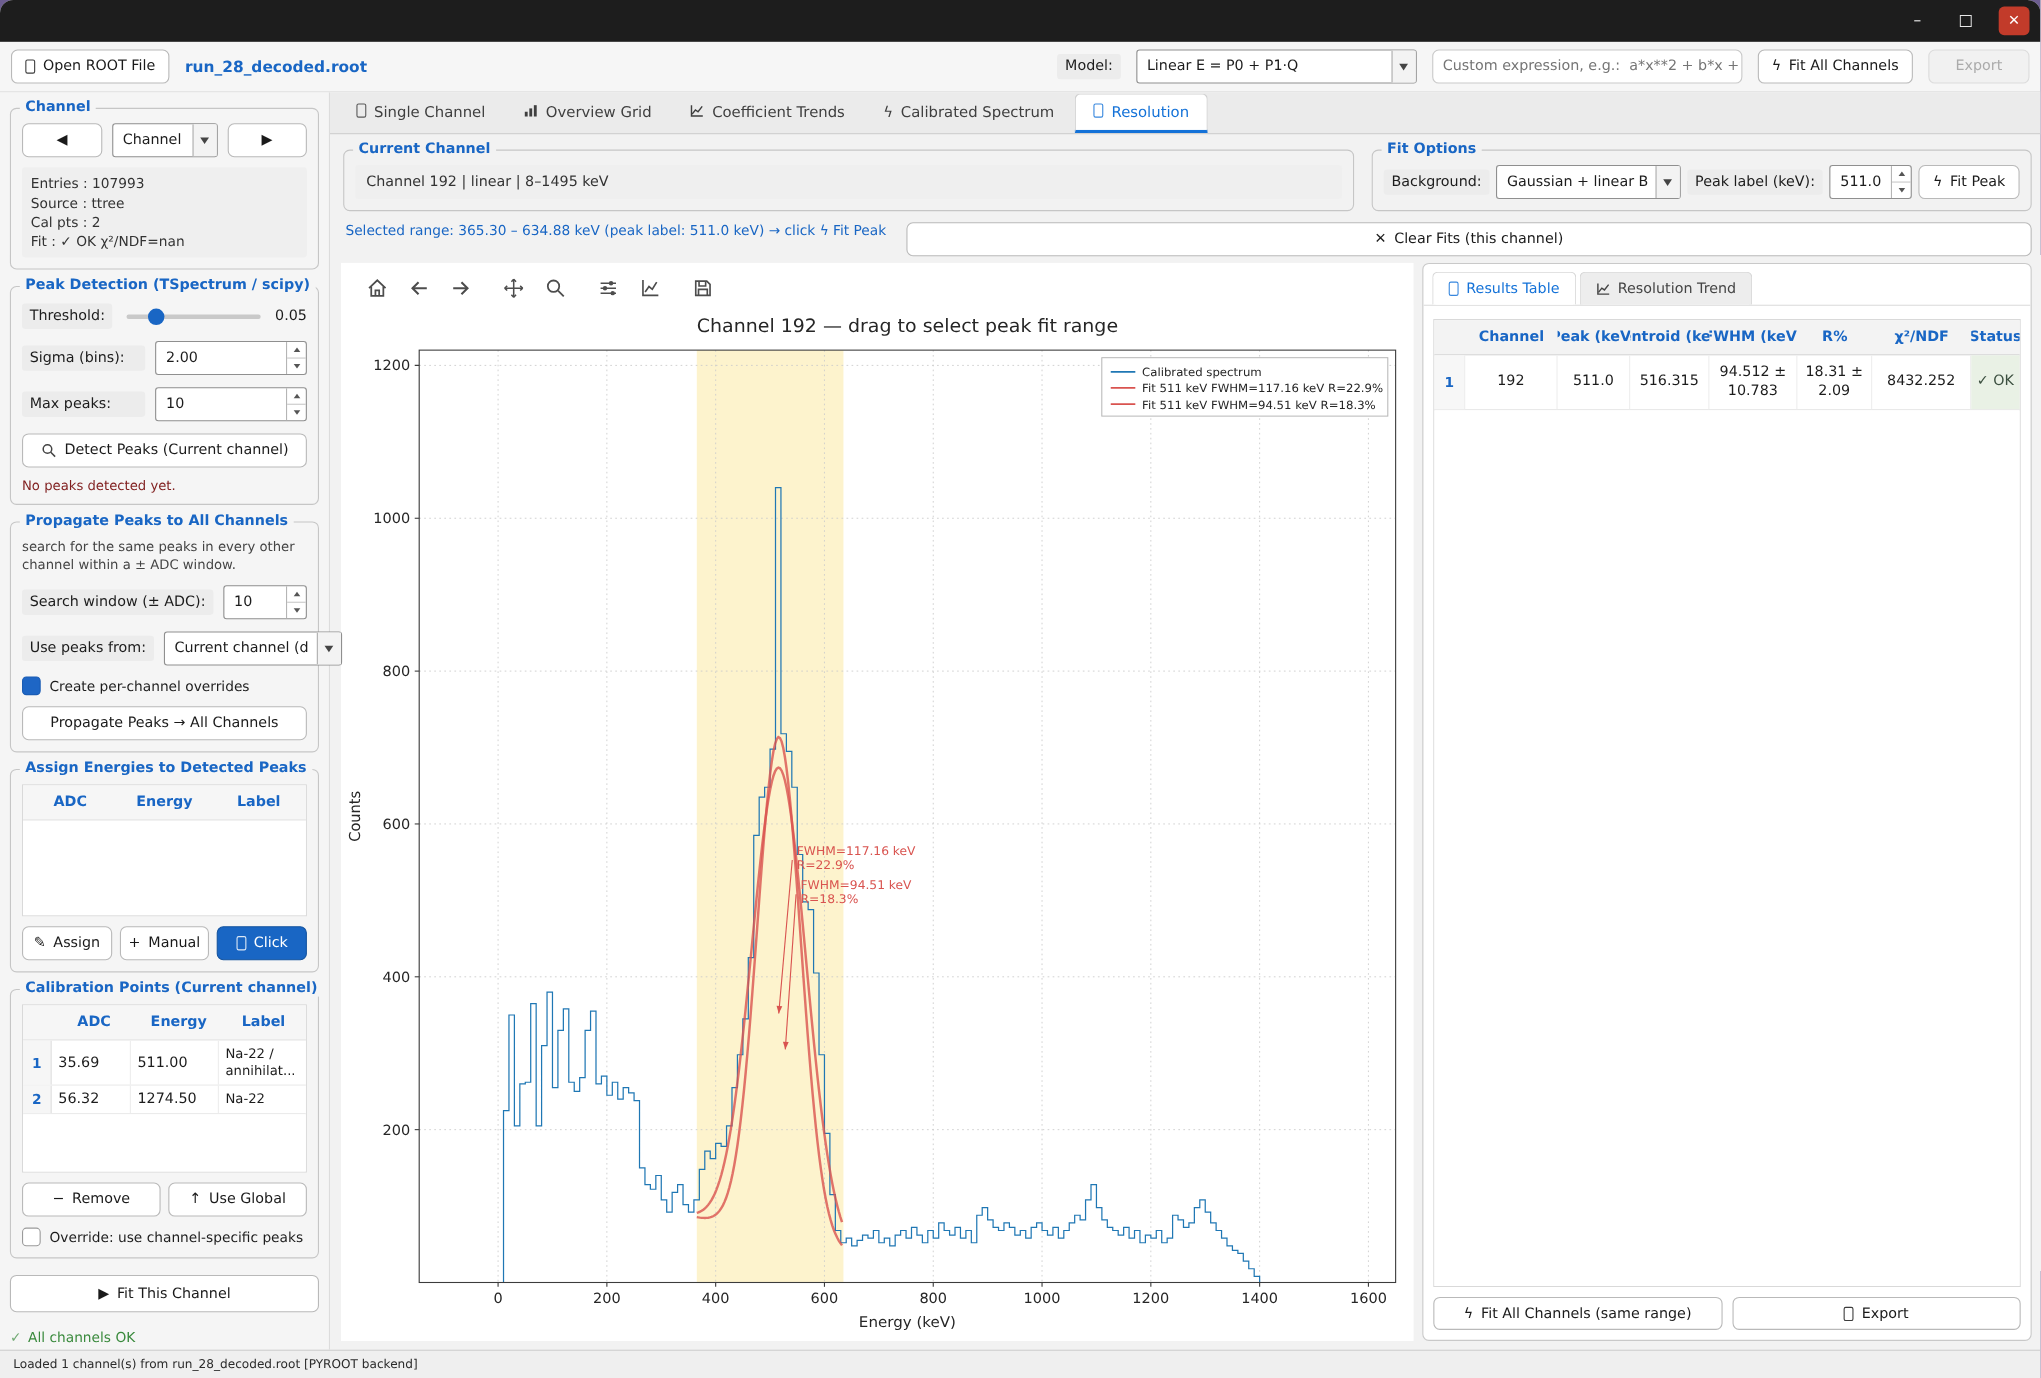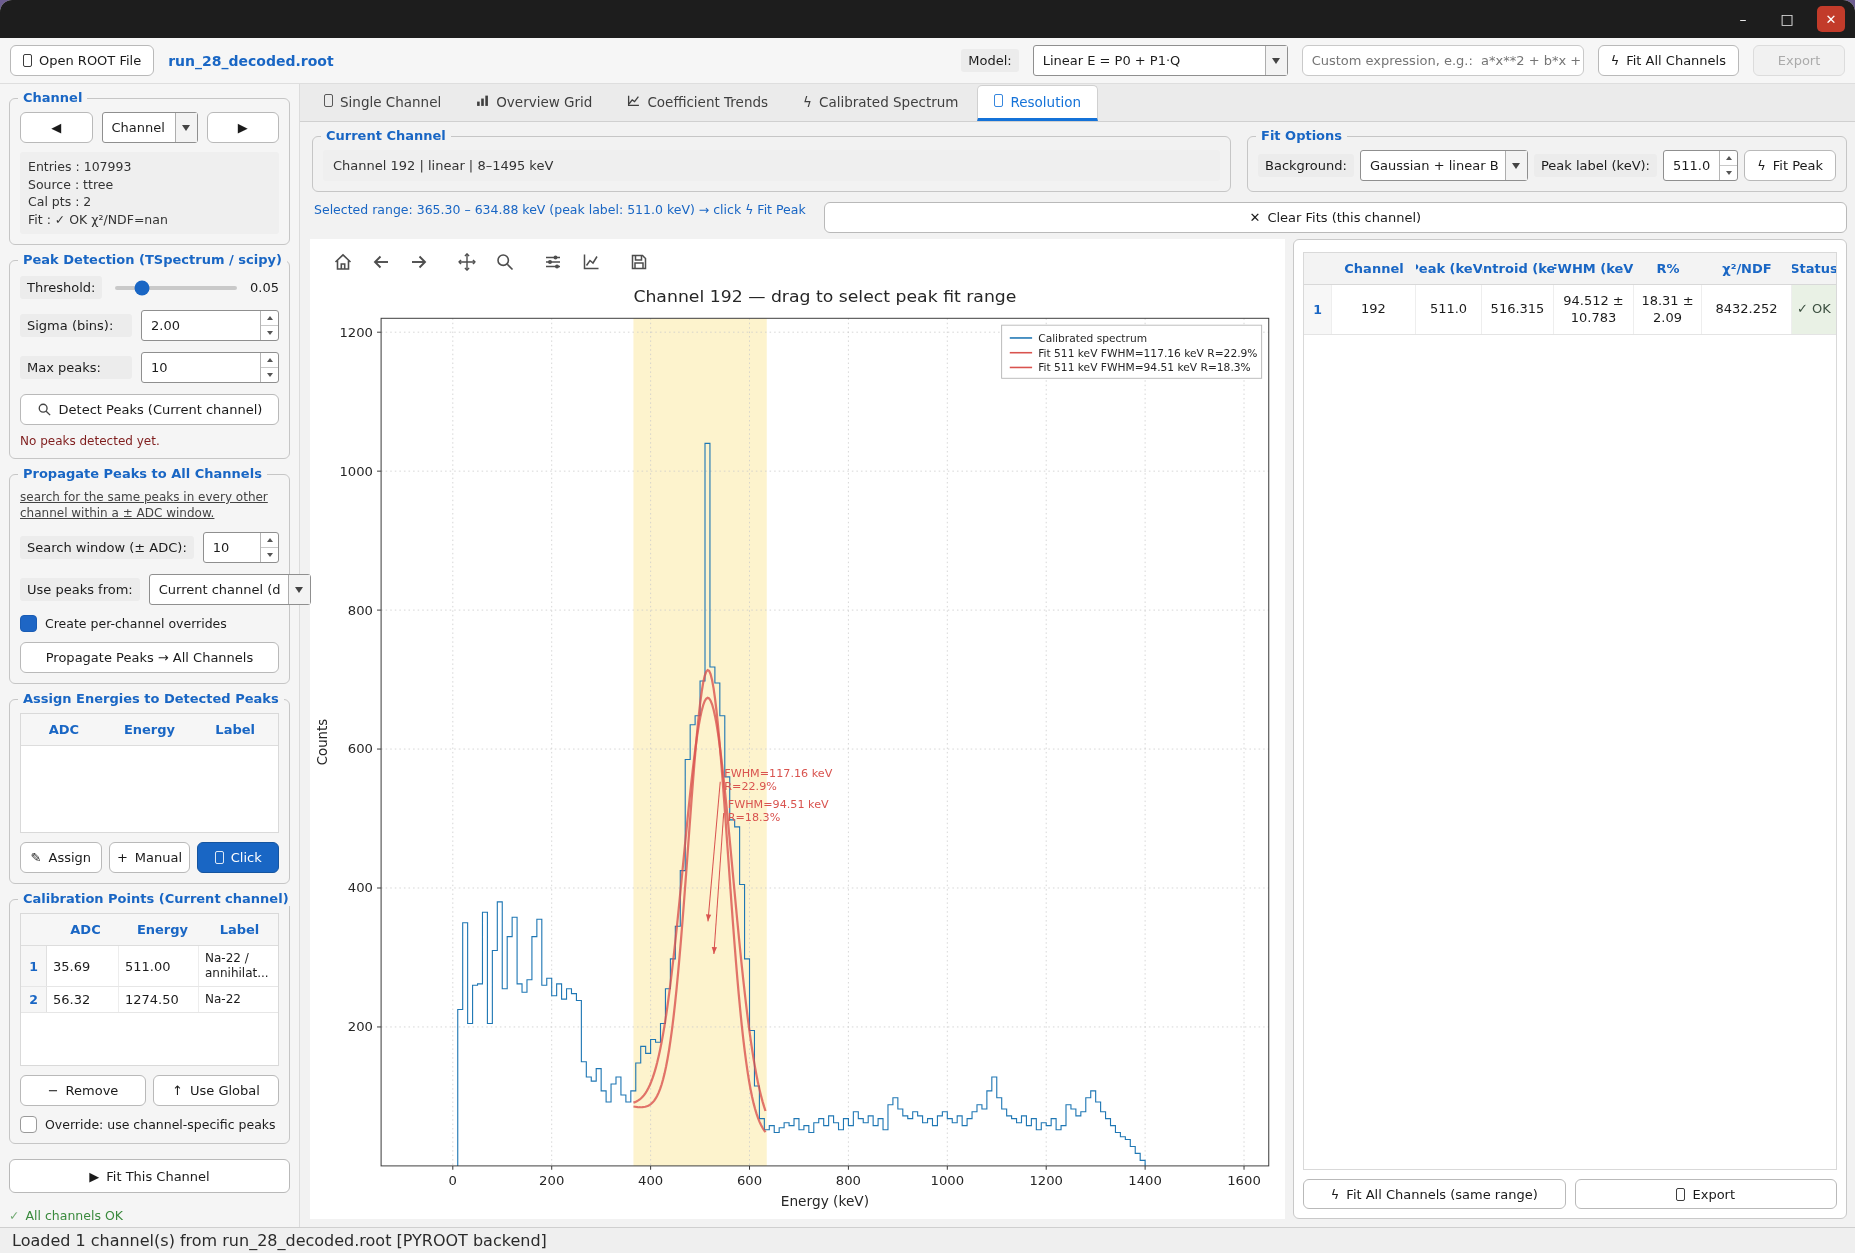--- a/index.html
+++ b/index.html
@@ -65,21 +65,21 @@
   .nav-row .btn { flex:1; padding:0 6px; }
   .info-box { margin-top:9px; background:#efefef; border-radius:3px; padding:6px 8px;
               font-size:12.5px; color:#333; line-height:1.4; }
 
   .frow { display:flex; align-items:center; margin-top:11px; gap:9px; }
   .frow:first-of-type { margin-top:2px; }
   .slider { flex:1; height:4px; background:#c9c9c9; border-radius:2px; position:relative; margin:0 4px; }
   .slider .handle { position:absolute; left:22%; top:50%; transform:translate(-50%,-50%);
                     width:15px; height:15px; border-radius:50%; background:#1966c4; }
   .small-note { margin-top:9px; font-size:12px; color:#7f1d1d; }
-  .gdesc { font-size:12px; color:#444; line-height:1.3; margin-top:2px;text-decoration:underline; }
+  .gdesc { font-size:12px; color:#444; line-height:1.3; margin-top:2px; }
 
   .ptable { border:1px solid #d9d9d9; background:#fff; display:flex; flex-direction:column; min-height:0; }
   .phead { display:flex; background:#f6f6f6; border-bottom:1px solid #ddd; height:32px; flex:none; }
   .phead div { flex:1; display:flex; align-items:center; justify-content:center;
                color:#1966c4; font-weight:bold; font-size:13px; }
   .pbody { flex:1; background:#fff; }
 
   .crow { display:flex; border-bottom:1px solid #e6e6e6; background:#fff; }
   .cg { width:26px; flex:none; background:#f6f6f6; color:#1966c4; font-weight:bold;
         display:flex; align-items:center; justify-content:center; font-size:12.5px; border-right:1px solid #e0e0e0; }
@@ -138,21 +138,21 @@
   .rt-row .c0 { background:#f7f7f7; color:#1966c4; font-weight:bold; font-size:12.5px; }
   .c1 { width:84px; flex:none; } .c2 { width:66px; flex:none; } .c3 { width:72px; flex:none; }
   .c4 { width:80px; flex:none; } .c5 { width:68px; flex:none; } .c6 { width:90px; flex:none; }
   .c7 { flex:1; }
   .rt-row .c7.status { background:#e9f1e5; color:#3c5040; border-right:none; }
   .rt-fill { flex:1; background:#fff; }
   .rbtns { display:flex; gap:9px; padding:9px; flex:none; }
   .rbtns .btn { flex:1; height:30px; }
 
   .statusbar { height:26px; flex:none; background:#efefef; border-top:1px solid #cfcfcf;
-               display:flex; align-items:center; padding:0 12px; font-size:16px; color:#2b2b2b; }
+               display:flex; align-items:center; padding:0 12px; font-size:11px; color:#2b2b2b; }
 </style>
 </head>
 <body>
 
 <div class="app">
 
   <div class="titlebar">
     <div class="wcontrols wcontrols-right wcontrols-abs wcontrols-box wcontrols wcontrols" style="position:absolute;right:10px;display:flex;gap:16px;align-items:center;height:38px;">
       <span class="wbtn">–</span>
       <span class="wbtn">□</span>
@@ -590,20 +590,35 @@
                 <line x1="689" x2="711" y1="77" y2="77" stroke="#d9534f" stroke-width="1.6"></line>
                 <text x="717" y="81" fill="#262626" font-size="10.5" text-anchor="start" font-family="DejaVu Sans, sans-serif">Fit 511 keV  FWHM=117.16 keV  R=22.9%</text>
                 <line x1="689" x2="711" y1="92" y2="92" stroke="#d9534f" stroke-width="1.6"></line>
                 <text x="717" y="96" fill="#262626" font-size="10.5" text-anchor="start" font-family="DejaVu Sans, sans-serif">Fit 511 keV  FWHM=94.51 keV  R=18.3%</text>
               </svg>
           </div>
         </div>
 
         <div class="results-col">
           <div class="rpanel">
+            <div class="rtabs">
+              <div class="rtab selected">
+                <span class="tofu"></span>
+                <span>Results Table</span>
+              </div>
+              <div class="rtab">
+                <span class="icon">
+                  <svg width="13" height="13" viewBox="0 0 12 12" fill="none" stroke="currentColor" stroke-width="1.2">
+                    <path d="M1.5 1.5 V10.5 H11"></path>
+                      <path d="M2 9 L4.8 5.5 L7 7 L10.5 2.5"></path>
+                    </svg>
+                </span>
+                <span>Resolution Trend</span>
+              </div>
+            </div>
             <div class="rtable">
               <div class="rt-head">
                 <div class="cell c0"></div>
                 <div class="cell c1">Channel</div>
                 <div class="cell c2">Peak (keV)</div>
                 <div class="cell c3">Centroid (keV)</div>
                 <div class="cell c4">FWHM (keV)</div>
                 <div class="cell c5">R%</div>
                 <div class="cell c6">χ²/NDF</div>
                 <div class="cell c7">Status</div>

